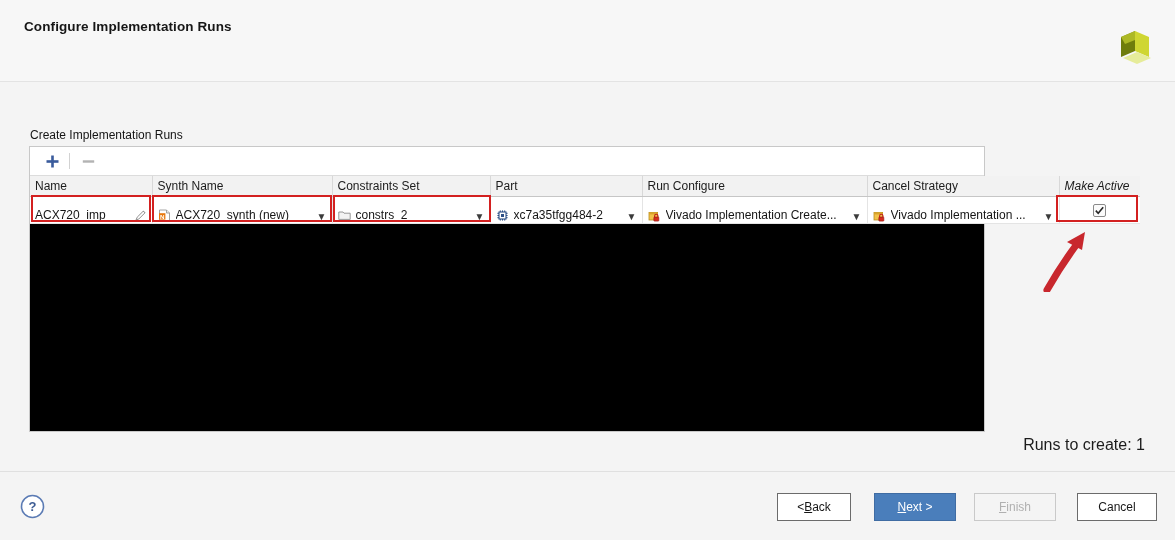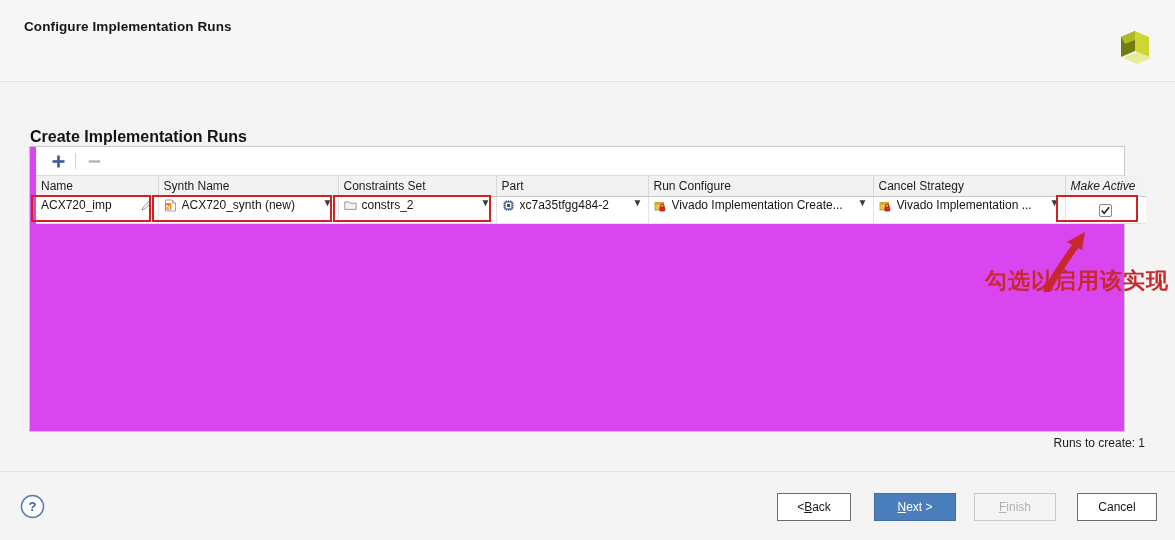--- a/index.html
+++ b/index.html
@@ -55,35 +55,34 @@
     position: absolute;
     left: 0; top: 82px;
     width: 1175px;
     height: 389px;
     background: #f4f4f4;
   }
 
   #section-label {
     position: absolute;
     left: 30px; top: 46px;
-    font-size: 16px;
-    font-weight: bold;
+    font-size: 12px;
+    font-weight: normal;
     color: #141414;
   }
 
   
   #runs-panel {
     position: absolute;
     left: 29px; top: 64px;
-    width: 1096px;
+    width: 956px;
     height: 286px;
-    background: #d946ef;
+    background: #000000;
     border: 1px solid #c8c8c8;
     box-sizing: border-box;
-    padding-left: 6px;
   }
 
   #runs-toolbar {
     position: relative;
     height: 28px;
     background: #ffffff;
     border-bottom: 1px solid #dcdcdc;
   }
   .tb-btn {
     position: absolute;
@@ -130,21 +129,21 @@
     border-bottom: 1px solid #e4e4e4;
     padding: 0;
     vertical-align: middle;
     background: #ffffff;
     overflow: hidden;
   }
   #runs-table td:last-child { border-right: none; }
 
   .cell-inner {
     display: flex;
-    align-items: flex-start;
+    align-items: flex-end;
     height: 24px;
     padding: 0 3px 0 5px;
     gap: 4px;
     white-space: nowrap;
     overflow: hidden;
   }
   .cell-text {
     flex: 1 1 auto;
     overflow: hidden;
     text-overflow: ellipsis;
@@ -224,21 +223,21 @@
   #annotation-arrow {
     position: absolute;
     left: 1041px; top: 148px;
     width: 48px; height: 62px;
   }
 
   
   #runs-to-create {
     position: absolute;
     right: 30px; top: 354px;
-    font-size: 12px;
+    font-size: 16px;
     color: #1c1c1c;
   }
 
   
   #button-bar {
     position: absolute;
     left: 0; top: 471px;
     width: 1175px;
     height: 69px;
     background: #f4f4f4;
@@ -432,21 +431,20 @@
         </tr>
       </tbody>
     </table>
 
     <div class="hl-box" style="left:1px;   top:48px; width:120px; height:27px;"></div>
     <div class="hl-box" style="left:122px; top:48px; width:180px; height:27px;"></div>
     <div class="hl-box" style="left:303px; top:48px; width:158px; height:27px;"></div>
     <div class="hl-box" style="left:1026px; top:48px; width:82px; height:27px;"></div>
   </div>
 
-  <div id="annotation-right">勾选以启用该实现</div>
   <svg id="annotation-arrow" viewBox="0 0 48 62">
     <path d="M6 60 C14 46, 24 30, 36 14" stroke="#c8272d" stroke-width="7" fill="none" stroke-linecap="round"></path>
     <polygon points="44,2 26,12 41,20" fill="#c8272d"></polygon>
   </svg>
 
   <div id="runs-to-create">Runs to create: 1</div>
 </div>
 
 <div id="button-bar">
   <svg id="help-button" viewBox="0 0 25 25">

